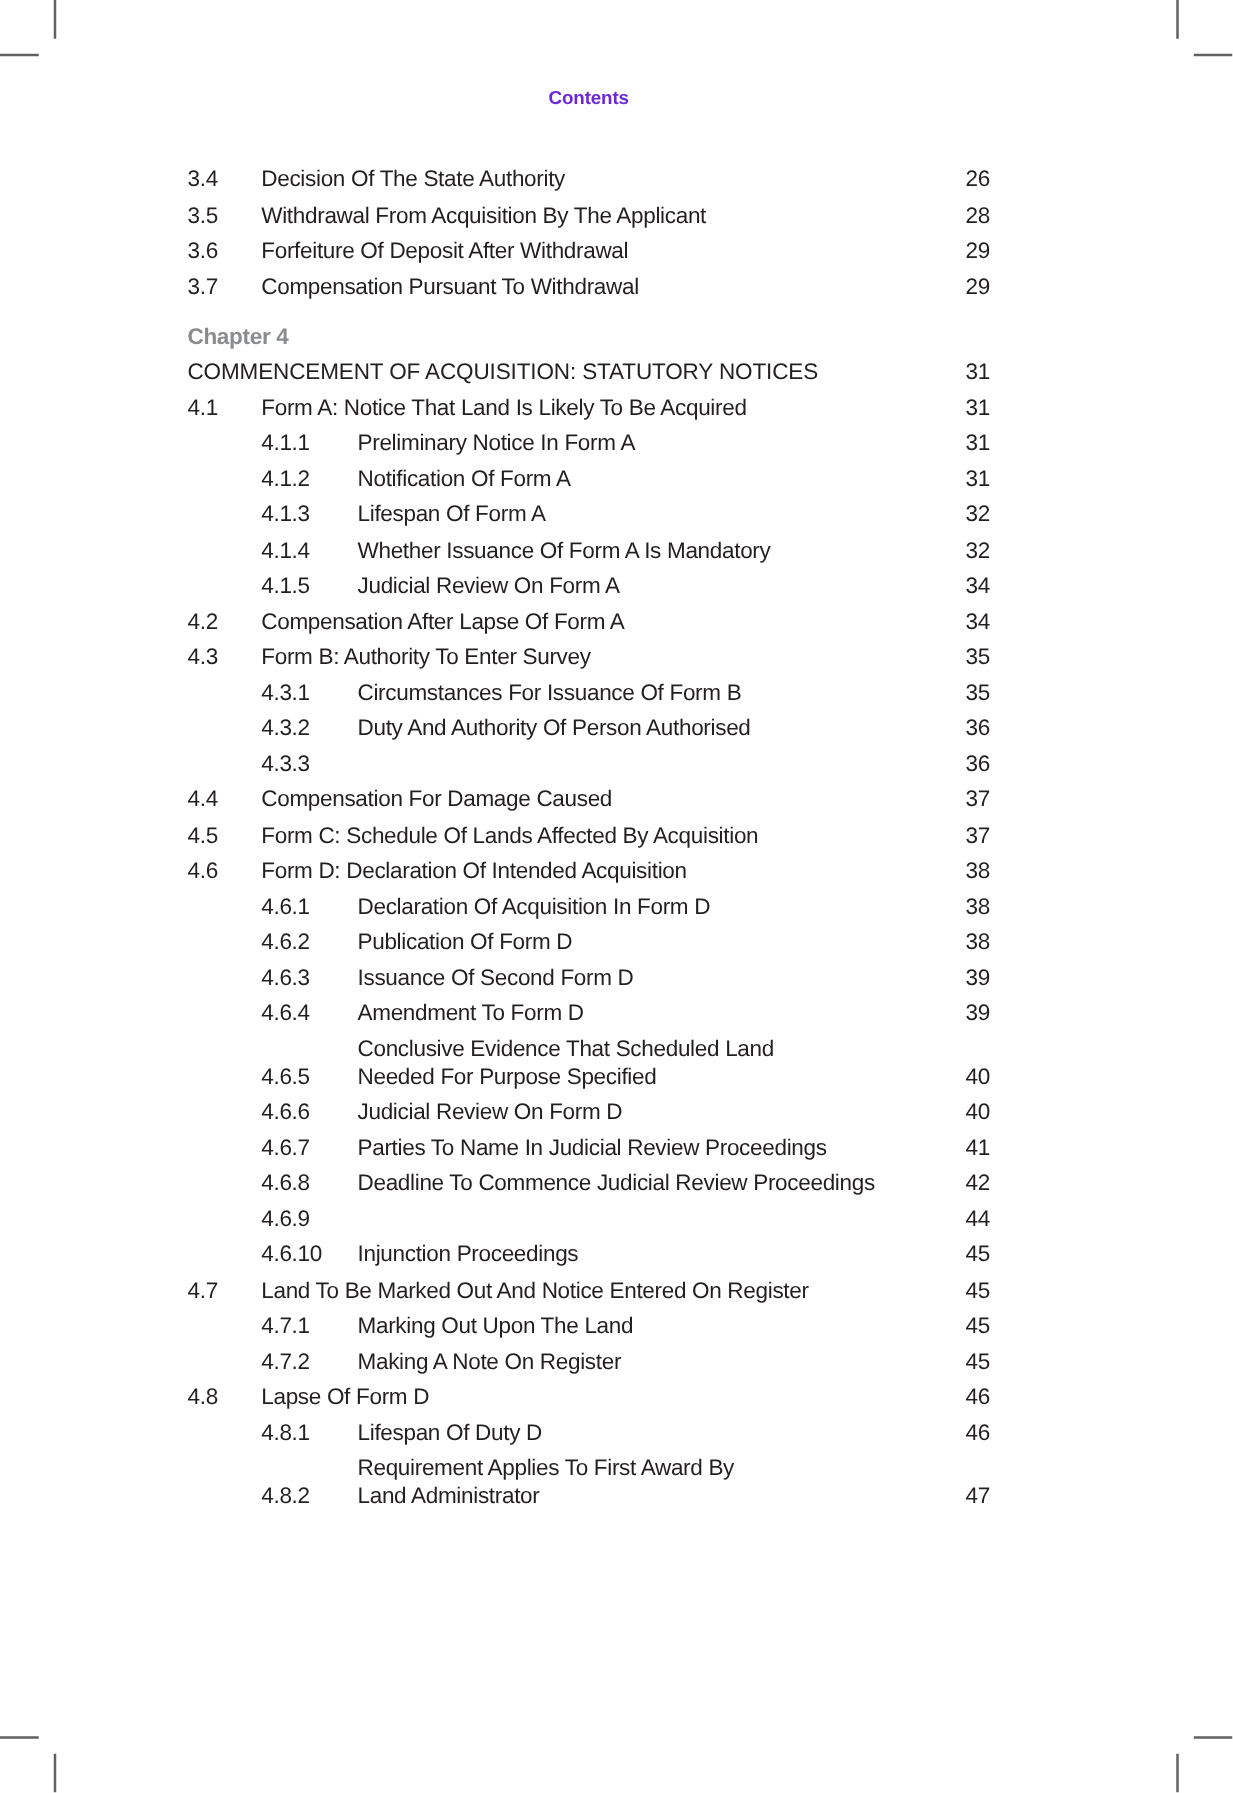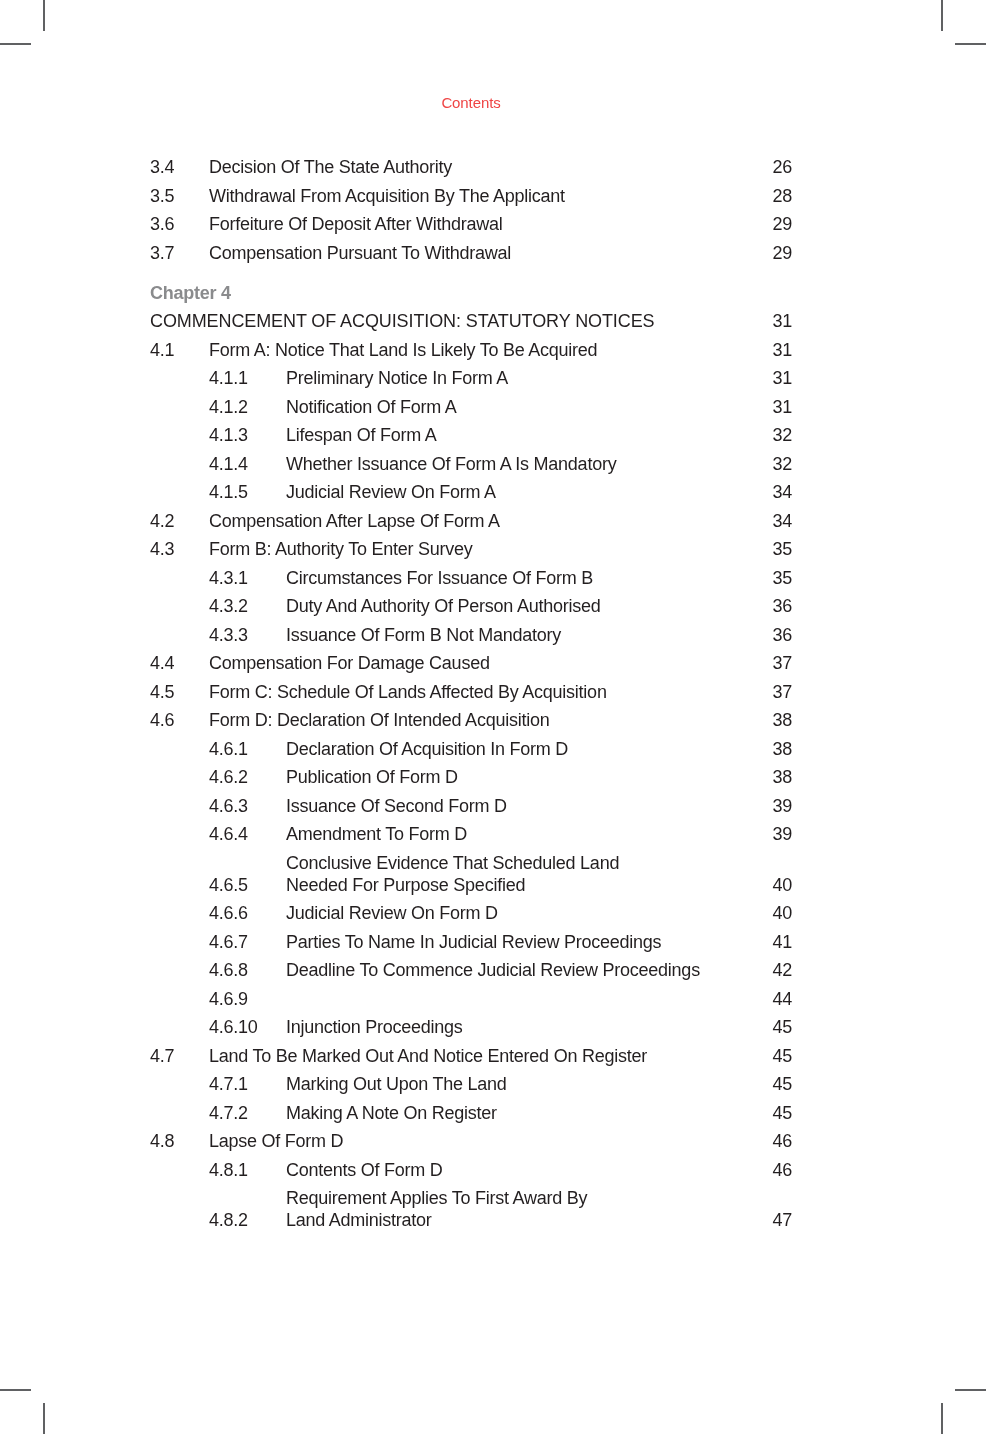--- a/index.html
+++ b/index.html
@@ -33,26 +33,27 @@
   .crop.br-v { left: 941px; top: 1403px; }
 
   
   .content {
     position: absolute;
     left: 150px;
     top: 0;
     width: 642px;
   }
   .page-header {
-    margin-top: 94px;
+    margin-top: 70px;
     text-align: center;
     font-size: 15px;
     line-height: 18px;
-    color: #ef4444;
+    color: #6d28d9;
     letter-spacing: -0.1px;
+    font-weight: bold;
   }
   .toc {
     margin-top: 44px;
   }
   .toc-row {
     display: flex;
     align-items: flex-end;
     font-size: 18px;
     line-height: 22px;
     margin-bottom: 6.5px;
@@ -179,21 +180,20 @@
         <span class="title">Circumstances For Issuance Of Form B</span>
         <span class="page-num">35</span>
       </div>
       <div class="toc-row lvl2">
         <span class="num">4.3.2</span>
         <span class="title">Duty And Authority Of Person Authorised</span>
         <span class="page-num">36</span>
       </div>
       <div class="toc-row lvl2">
         <span class="num">4.3.3</span>
-        <span class="title">Issuance Of Form B Not Mandatory</span>
         <span class="page-num">36</span>
       </div>
       <div class="toc-row lvl1">
         <span class="num">4.4</span>
         <span class="title">Compensation For Damage Caused</span>
         <span class="page-num">37</span>
       </div>
       <div class="toc-row lvl1">
         <span class="num">4.5</span>
         <span class="title">Form C: Schedule Of Lands Affected By Acquisition</span>
@@ -269,21 +269,21 @@
         <span class="title">Making A Note On Register</span>
         <span class="page-num">45</span>
       </div>
       <div class="toc-row lvl1">
         <span class="num">4.8</span>
         <span class="title">Lapse Of Form D</span>
         <span class="page-num">46</span>
       </div>
       <div class="toc-row lvl2">
         <span class="num">4.8.1</span>
-        <span class="title">Contents Of Form D</span>
+        <span class="title">Lifespan Of Duty D</span>
         <span class="page-num">46</span>
       </div>
       <div class="toc-row lvl2">
         <span class="num">4.8.2</span>
         <span class="title">Requirement Applies To First Award By
 Land Administrator</span>
         <span class="page-num">47</span>
       </div>
     </div>
 </div>

